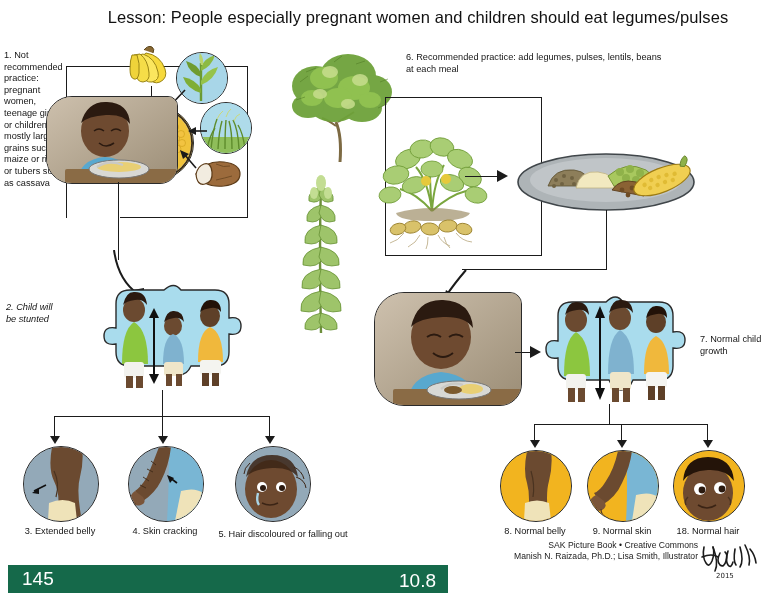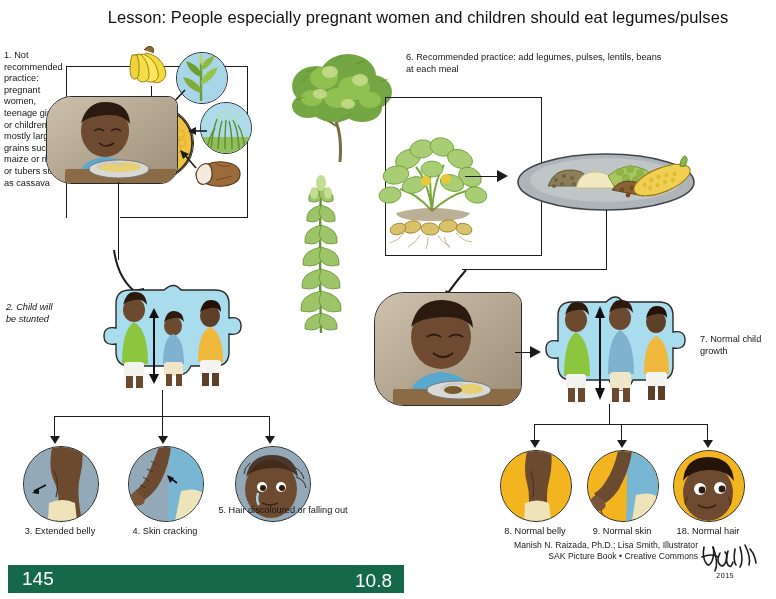--- a/index.html
+++ b/index.html
@@ -49,21 +49,21 @@
 
   
   .med{position:absolute;border-radius:50%;border:1.4px solid #2b2b2b;overflow:hidden;}
   .med-blue{background:radial-gradient(circle at 38% 32%,#b9cbd6 0%,#93a9b8 70%,#7e94a4 100%);}
   .med-gold{background:radial-gradient(circle at 38% 32%,#fbd14a 0%,#f2b41f 68%,#e09c0d 100%);}
   .med-grain{background:radial-gradient(circle at 40% 35%,#f4e3b4 0%,#dcc483 55%,#b99b58 100%);}
   .med-sky{background:linear-gradient(#9ed5ea,#c3e7f2);}
 
   
   #footer-bar{
-    left:8px;top:565px;width:396px;height:28px;
+    left:8px;top:565px;width:440px;height:28px;
     background:#15694a;
   }
   #footer-bar .pg{
     position:absolute;color:#fff;font-size:19px;line-height:28px;font-weight:400;
   }
   #page-number{left:14px;top:0;}
   #section-number{right:12px;top:2px;font-size:16px;}
 
   
   #credits{
@@ -327,21 +327,21 @@
         <path d="M14 16 q-6 5 -6 11"></path>
     </g>
     <circle cx="26" cy="40" r="5" fill="#fff"></circle>
       <circle cx="27" cy="41" r="3" fill="#2b1a10"></circle>
     <circle cx="45" cy="40" r="5" fill="#fff"></circle>
       <circle cx="46" cy="41" r="3" fill="#2b1a10"></circle>
     <path d="M26 56 q8 4 16 0" stroke="#3b2415" stroke-width="1.4" fill="none"></path>
     <path d="M22 46 q-2 8 1 12" stroke="#a9d4e6" stroke-width="2.4" fill="none"></path>
   </svg>
 </div>
-<div class="abs cap-c" style="left:212px;top:505px;width:142px;">5. Hair discoloured or falling out</div>
+<div class="abs cap-c" style="left:212px;top:529px;width:142px;">5. Hair discoloured or falling out</div>
 
 <div class="abs cap" style="left:406px;top:52px;width:264px;">6. Recommended practice: add legumes, pulses, lentils, beans at each meal</div>
 
 <div class="abs" style="left:286px;top:48px;width:110px;height:115px;">
   <svg viewBox="0 0 110 115" width="110" height="115">
     <path d="M54 114 q2 -26 -4 -40" stroke="#7d6a43" stroke-width="3" fill="none"></path>
     <path d="M50 78 q-8 -6 -14 -8" stroke="#7d6a43" stroke-width="2" fill="none"></path>
     <path d="M52 74 q10 -6 16 -10" stroke="#7d6a43" stroke-width="2" fill="none"></path>
     <g fill="#6ea23a" opacity=".95">
       <ellipse cx="30" cy="38" rx="24" ry="20"></ellipse>
@@ -628,22 +628,22 @@
   </svg>
 </div>
 <div class="abs cap-c" style="left:660px;top:526px;width:96px;">18. Normal hair</div>
 
 <div class="abs" id="footer-bar">
   <span class="pg" id="page-number">145</span>
   <span class="pg" id="section-number">10.8</span>
 </div>
 
 <div id="credits">
+  <div>SAK Picture Book • Creative Commons</div>
   <div>Manish N. Raizada, Ph.D.; Lisa Smith, Illustrator</div>
-  <div>SAK Picture Book • Creative Commons</div>
 </div>
 
 <div id="signature">
   <svg viewBox="0 0 60 40" width="60" height="40">
     <g stroke="#1b1b1b" fill="none" stroke-width="1.6" stroke-linecap="round">
       <path d="M4 6 q-2 10 2 16 q3 5 6 -2 q3 -8 1 -14"></path>
       <path d="M13 6 q6 16 2 24"></path>
       <path d="M2 16 q10 -4 16 0"></path>
       <path d="M20 12 q-4 8 0 12 q4 3 6 -4 q2 -7 -1 -9"></path>
       <path d="M28 10 q-3 10 0 14 q3 4 5 -3"></path>

